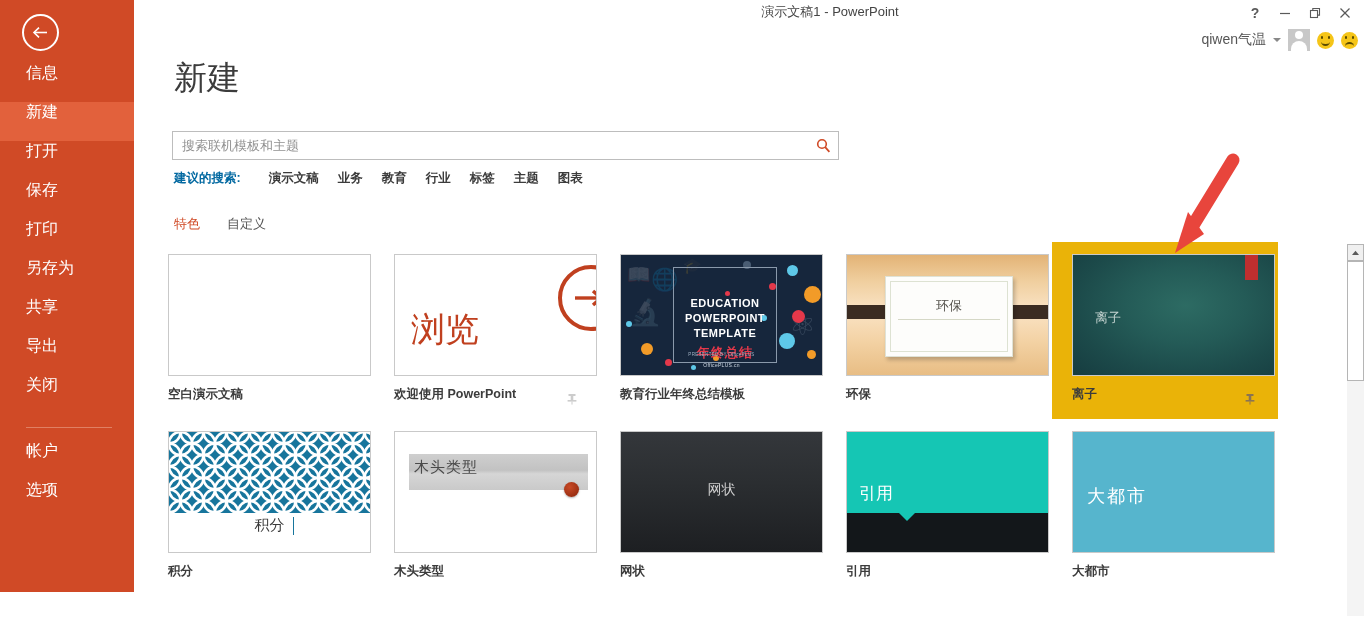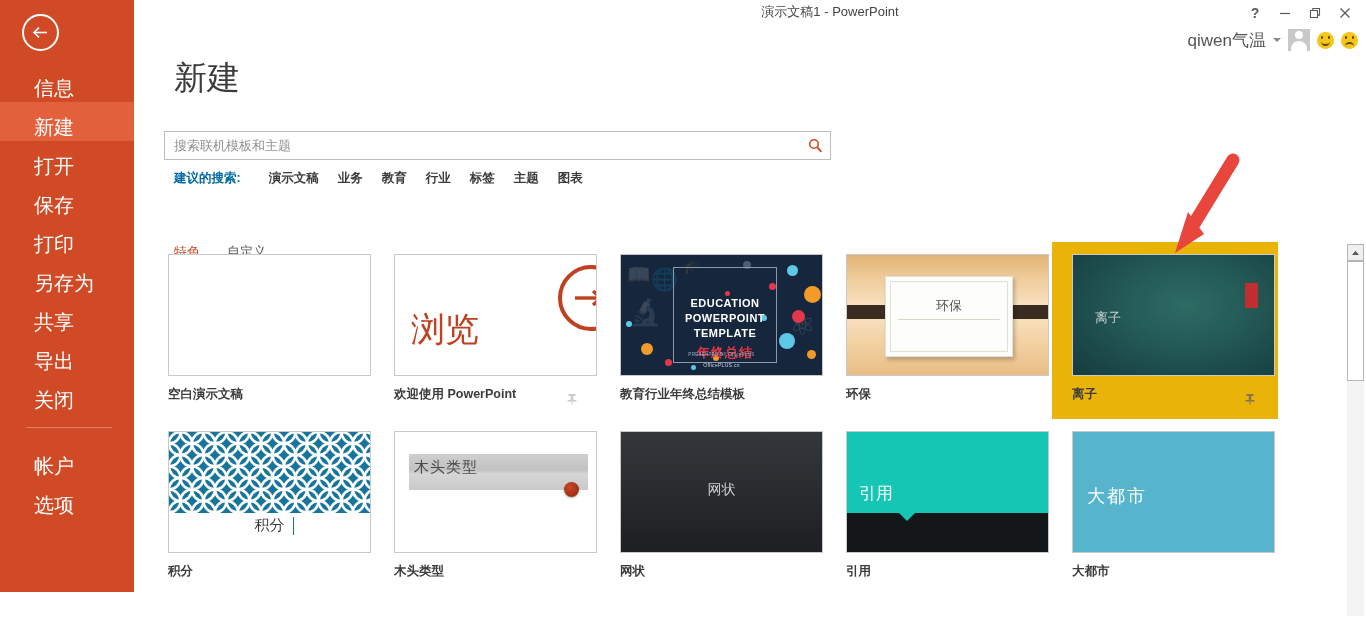--- a/index.html
+++ b/index.html
@@ -26,21 +26,21 @@
   }
   .win-btn {
     width: 30px; height: 24px; display: flex; align-items: center; justify-content: center;
     color: #666; font-size: 14px; cursor: default;
   }
   .win-btn svg { display: block; }
   .acct-row {
     position: absolute; right: 8px; top: 26px; height: 28px;
     display: flex; align-items: center; gap: 7px;
   }
-  .acct-name { font-size: 17px; color: #555; white-space: nowrap; }
+  .acct-name { font-size: 14px; color: #555; white-space: nowrap; }
   .caret-dn { width: 0; height: 0; border-left: 4px solid transparent; border-right: 4px solid transparent; border-top: 4px solid #888; }
   .avatar {
     width: 22px; height: 22px; background: #c8c8c8; position: relative; overflow: hidden;
   }
   .avatar::before { content: ""; position: absolute; left: 7px; top: 2px; width: 8px; height: 8px; border-radius: 50%; background: #fff; }
   .avatar::after { content: ""; position: absolute; left: 3px; top: 12px; width: 16px; height: 12px; border-radius: 8px 8px 0 0; background: #fff; }
   .emoji { width: 17px; height: 17px; border-radius: 50%; background: #f5c518; position: relative; }
   .emoji i { position: absolute; width: 2px; height: 3px; background: #5a4a00; border-radius: 1px; top: 4px; }
   .emoji i.l { left: 4px; } .emoji i.r { right: 4px; }
   .emoji u { position: absolute; left: 4px; width: 9px; height: 5px; border-bottom: 2px solid #5a4a00; border-radius: 0 0 9px 9px; bottom: 3px; }
@@ -50,34 +50,34 @@
   .sidebar {
     position: absolute; left: 0; top: 0; width: 134px; height: 592px;
     background: #d04a26;
   }
   .back-btn {
     position: absolute; left: 22px; top: 14px; width: 37px; height: 37px;
     border: 2px solid #ffffff; border-radius: 50%;
     display: flex; align-items: center; justify-content: center; cursor: pointer;
   }
   .nav-item {
-    position: relative; height: 39px; display: flex; align-items: flex-end;
-    padding-left: 34px; color: #ffffff; font-size: 20px; cursor: pointer;
+    position: relative; height: 39px; display: flex; align-items: flex-start;
+    padding-left: 26px; color: #ffffff; font-size: 16px; cursor: pointer;
   }
   .nav-list { position: absolute; left: 0; top: 63px; width: 134px; }
   .nav-item.active { background: #e2613c; }
   .nav-sep { height: 1px; background: #e08063; margin: 13px 22px 13px 26px; }
 
   
   .main { position: absolute; left: 134px; top: 52px; right: 0; bottom: 0; background: #fff; }
   .page-title {
     position: absolute; left: 40px; top: 4px; font-size: 33px; color: #3c3c3c; font-weight: 400;
   }
   .search-wrap {
-    position: absolute; left: 30px; top: 79px; width: 667px; height: 29px;
+    position: absolute; left: 38px; top: 79px; width: 667px; height: 29px;
     border: 1px solid #bdbdbd; background: #fff; display: flex; align-items: center;
   }
   .search-input {
     flex: 1; border: none; outline: none; height: 100%;
     padding: 0 8px 0 9px; font-size: 13px; color: #333;
     font-family: "Liberation Sans", "DejaVu Sans", sans-serif; background: transparent;
   }
   .search-input::placeholder { color: #909090; }
   .search-btn {
     width: 30px; height: 100%; display: flex; align-items: center; justify-content: center;
@@ -85,21 +85,21 @@
   }
   .sugg-row {
     position: absolute; left: 40px; top: 118px; display: flex; align-items: baseline; gap: 0px;
     font-size: 12.5px; white-space: nowrap;
   }
   .sugg-label { color: #0369a1; font-weight: bold; margin-right: 28px; }
   .sugg-link { color: #3c3c3c; font-weight: bold; margin-right: 19px; cursor: pointer; }
   .tabs-row {
     position: absolute; left: 40px; top: 163px; display: flex; gap: 27px; font-size: 13px;
   }
-  .tab { color: #555; cursor: pointer; margin-top: 28px; }
+  .tab { color: #555; cursor: pointer; }
   .tab.active { color: #d04a26; }
 
   
   .grid { position: absolute; left: 14px; top: 190px; right: 40px; }
   .tpl-row { display: flex; }
   .tpl {
     width: 226px; padding: 12px 20px 16px 20px; position: relative; cursor: pointer;
   }
   .tpl.selected { background: #eab308; }
   .thumb {

